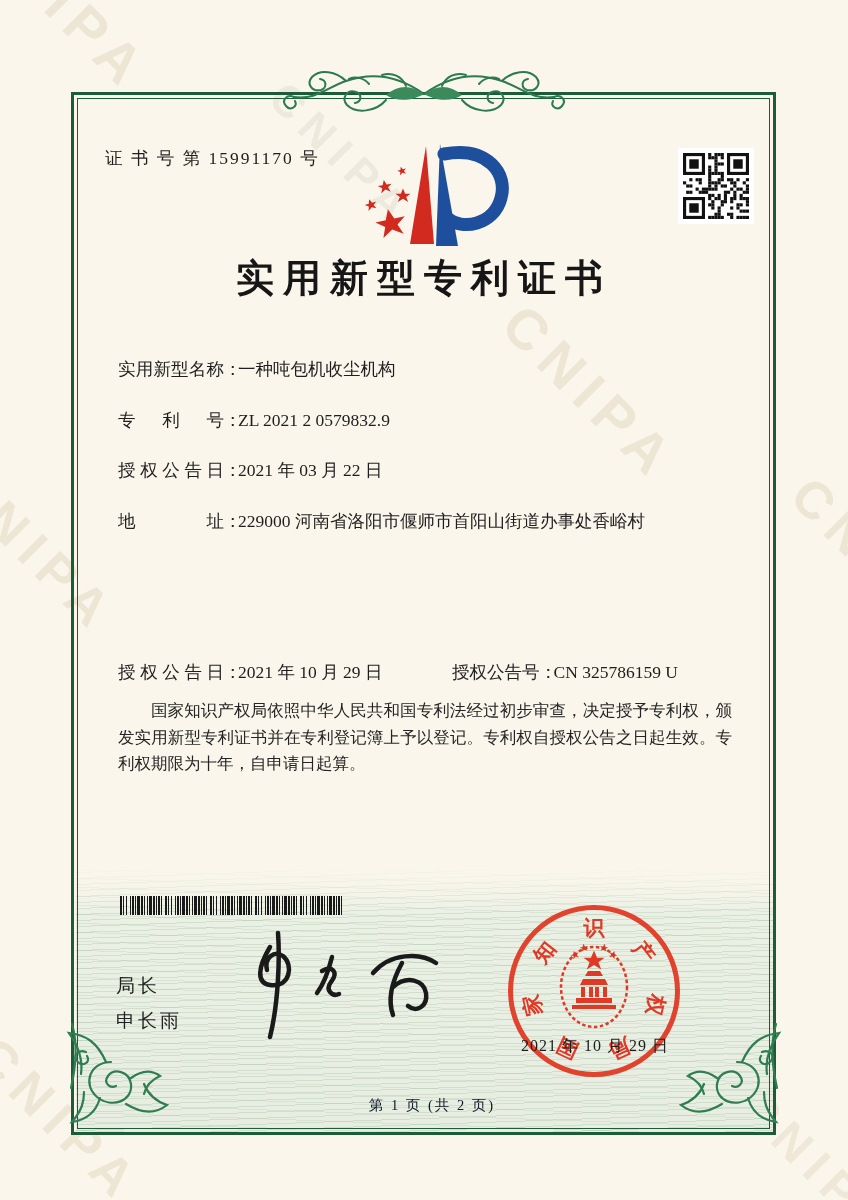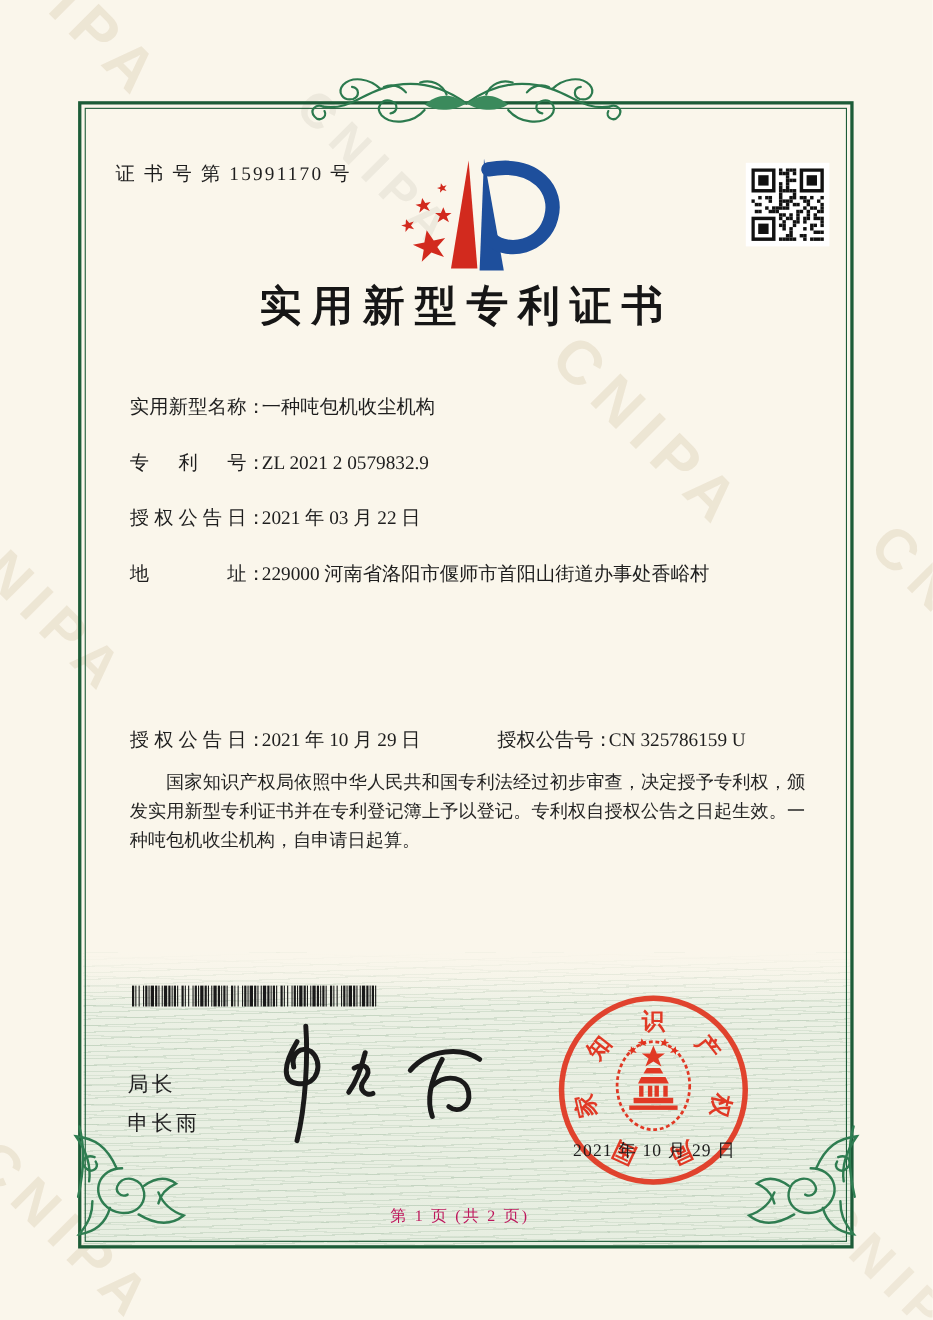--- a/index.html
+++ b/index.html
@@ -104,22 +104,22 @@
   .seal-chars span:nth-child(5){transform:translate(-50%,-50%) rotate(52deg) translateY(-63px);}
   .seal-chars span:nth-child(6){transform:translate(-50%,-50%) rotate(103deg) translateY(-63px);}
   .seal-chars span:nth-child(7){transform:translate(-50%,-50%) rotate(155deg) translateY(-63px);}
   .seal-emblem{position:absolute; left:50px; top:36px;}
   .seal-date{
     position:absolute; left:504px; top:1036px; width:182px; text-align:center;
     font-size:16px; letter-spacing:1px; color:#1d1d1d; z-index:11; white-space:nowrap;
   }
   
   .page-info{
-    position:absolute; left:2px; top:1096px; width:832px; text-align:center;
-    font-size:14.5px; letter-spacing:2px; color:#be185d; z-index:10;
+    position:absolute; left:16px; top:1096px; width:832px; text-align:center;
+    font-size:14.5px; letter-spacing:2px; color:#0f172a; z-index:10;
   }
   .note{
     position:absolute; left:424px; top:1137px; transform:translateX(-50%);
     background:#fffef8; padding:7px 22px; font-size:16.5px; letter-spacing:3px;
     color:#242424; z-index:10; white-space:nowrap;
   }
 </style>
 </head>
 <body>
 
@@ -339,21 +339,21 @@
   </div>
 
   <div class="grant-row">
     <span class="flabel">授权公告日</span><span class="fcolon">：</span><span class="fvalue">2021 年 10 月 29 日</span>
     <span class="grant-no">
       <span>授权公告号</span><span class="fcolon">：</span><span class="fvalue">CN 325786159 U</span>
     </span>
   </div>
 
   <div class="paras">
-    <p>国家知识产权局依照中华人民共和国专利法经过初步审查，决定授予专利权，颁发实用新型专利证书并在专利登记簿上予以登记。专利权自授权公告之日起生效。一种吨包机收尘机构，自申请日起算。</p>
+    <p>国家知识产权局依照中华人民共和国专利法经过初步审查，决定授予专利权，颁发实用新型专利证书并在专利登记簿上予以登记。专利权自授权公告之日起生效。专利权期限为十年，自申请日起算。</p>
   </div>
 
   <div class="barcode" id="barcode"><i style="width:2px;background:#191919"></i><i style="width:1px;background:transparent"></i><i style="width:1px;background:#191919"></i><i style="width:2px;background:transparent"></i><i style="width:1px;background:#191919"></i><i style="width:3px;background:transparent"></i><i style="width:1px;background:#191919"></i><i style="width:1px;background:transparent"></i><i style="width:2px;background:#191919"></i><i style="width:1px;background:transparent"></i><i style="width:1px;background:#191919"></i><i style="width:1px;background:transparent"></i><i style="width:3px;background:#191919"></i><i style="width:1px;background:transparent"></i><i style="width:2px;background:#191919"></i><i style="width:1px;background:transparent"></i><i style="width:1px;background:#191919"></i><i style="width:2px;background:transparent"></i><i style="width:1px;background:#191919"></i><i style="width:1px;background:transparent"></i><i style="width:3px;background:#191919"></i><i style="width:1px;background:transparent"></i><i style="width:2px;background:#191919"></i><i style="width:1px;background:transparent"></i><i style="width:1px;background:#191919"></i><i style="width:1px;background:transparent"></i><i style="width:2px;background:#191919"></i><i style="width:1px;background:transparent"></i><i style="width:1px;background:#191919"></i><i style="width:3px;background:transparent"></i><i style="width:2px;background:#191919"></i><i style="width:1px;background:transparent"></i><i style="width:1px;background:#191919"></i><i style="width:2px;background:transparent"></i><i style="width:1px;background:#191919"></i><i style="width:3px;background:transparent"></i><i style="width:1px;background:#191919"></i><i style="width:1px;background:transparent"></i><i style="width:2px;background:#191919"></i><i style="width:1px;background:transparent"></i><i style="width:1px;background:#191919"></i><i style="width:1px;background:transparent"></i><i style="width:3px;background:#191919"></i><i style="width:1px;background:transparent"></i><i style="width:2px;background:#191919"></i><i style="width:1px;background:transparent"></i><i style="width:1px;background:#191919"></i><i style="width:2px;background:transparent"></i><i style="width:1px;background:#191919"></i><i style="width:1px;background:transparent"></i><i style="width:3px;background:#191919"></i><i style="width:1px;background:transparent"></i><i style="width:2px;background:#191919"></i><i style="width:1px;background:transparent"></i><i style="width:1px;background:#191919"></i><i style="width:1px;background:transparent"></i><i style="width:2px;background:#191919"></i><i style="width:1px;background:transparent"></i><i style="width:1px;background:#191919"></i><i style="width:3px;background:transparent"></i><i style="width:2px;background:#191919"></i><i style="width:1px;background:transparent"></i><i style="width:1px;background:#191919"></i><i style="width:2px;background:transparent"></i><i style="width:1px;background:#191919"></i><i style="width:3px;background:transparent"></i><i style="width:1px;background:#191919"></i><i style="width:1px;background:transparent"></i><i style="width:2px;background:#191919"></i><i style="width:1px;background:transparent"></i><i style="width:1px;background:#191919"></i><i style="width:1px;background:transparent"></i><i style="width:3px;background:#191919"></i><i style="width:1px;background:transparent"></i><i style="width:2px;background:#191919"></i><i style="width:1px;background:transparent"></i><i style="width:1px;background:#191919"></i><i style="width:2px;background:transparent"></i><i style="width:1px;background:#191919"></i><i style="width:1px;background:transparent"></i><i style="width:3px;background:#191919"></i><i style="width:1px;background:transparent"></i><i style="width:2px;background:#191919"></i><i style="width:1px;background:transparent"></i><i style="width:1px;background:#191919"></i><i style="width:1px;background:transparent"></i><i style="width:2px;background:#191919"></i><i style="width:1px;background:transparent"></i><i style="width:1px;background:#191919"></i><i style="width:3px;background:transparent"></i><i style="width:2px;background:#191919"></i><i style="width:1px;background:transparent"></i><i style="width:1px;background:#191919"></i><i style="width:2px;background:transparent"></i><i style="width:1px;background:#191919"></i><i style="width:3px;background:transparent"></i><i style="width:1px;background:#191919"></i><i style="width:1px;background:transparent"></i><i style="width:2px;background:#191919"></i><i style="width:1px;background:transparent"></i><i style="width:1px;background:#191919"></i><i style="width:1px;background:transparent"></i><i style="width:3px;background:#191919"></i><i style="width:1px;background:transparent"></i><i style="width:2px;background:#191919"></i><i style="width:1px;background:transparent"></i><i style="width:1px;background:#191919"></i><i style="width:2px;background:transparent"></i><i style="width:1px;background:#191919"></i><i style="width:1px;background:transparent"></i><i style="width:3px;background:#191919"></i><i style="width:1px;background:transparent"></i><i style="width:2px;background:#191919"></i><i style="width:1px;background:transparent"></i><i style="width:1px;background:#191919"></i><i style="width:1px;background:transparent"></i><i style="width:2px;background:#191919"></i><i style="width:1px;background:transparent"></i><i style="width:1px;background:#191919"></i><i style="width:3px;background:transparent"></i><i style="width:2px;background:#191919"></i><i style="width:1px;background:transparent"></i><i style="width:1px;background:#191919"></i><i style="width:2px;background:transparent"></i><i style="width:1px;background:#191919"></i><i style="width:3px;background:transparent"></i><i style="width:1px;background:#191919"></i><i style="width:1px;background:transparent"></i><i style="width:2px;background:#191919"></i><i style="width:1px;background:transparent"></i><i style="width:1px;background:#191919"></i><i style="width:1px;background:transparent"></i><i style="width:3px;background:#191919"></i><i style="width:1px;background:transparent"></i><i style="width:2px;background:#191919"></i><i style="width:1px;background:transparent"></i><i style="width:1px;background:#191919"></i><i style="width:2px;background:transparent"></i><i style="width:1px;background:#191919"></i><i style="width:1px;background:transparent"></i><i style="width:3px;background:#191919"></i><i style="width:1px;background:transparent"></i><i style="width:2px;background:#191919"></i><i style="width:1px;background:transparent"></i><i style="width:1px;background:#191919"></i><i style="width:1px;background:transparent"></i><i style="width:2px;background:#191919"></i><i style="width:1px;background:transparent"></i><i style="width:1px;background:#191919"></i></div>
 
   <div class="signer-title">局长</div>
   <div class="signer-name">申长雨</div>
 
   <svg class="signature" width="215" height="115" viewBox="0 0 215 115">
     <g fill="none" stroke="#1a1a1a" stroke-width="4.5" stroke-linecap="round">
       <path d="M38,8 C40,35 38,80 30,112"></path>

